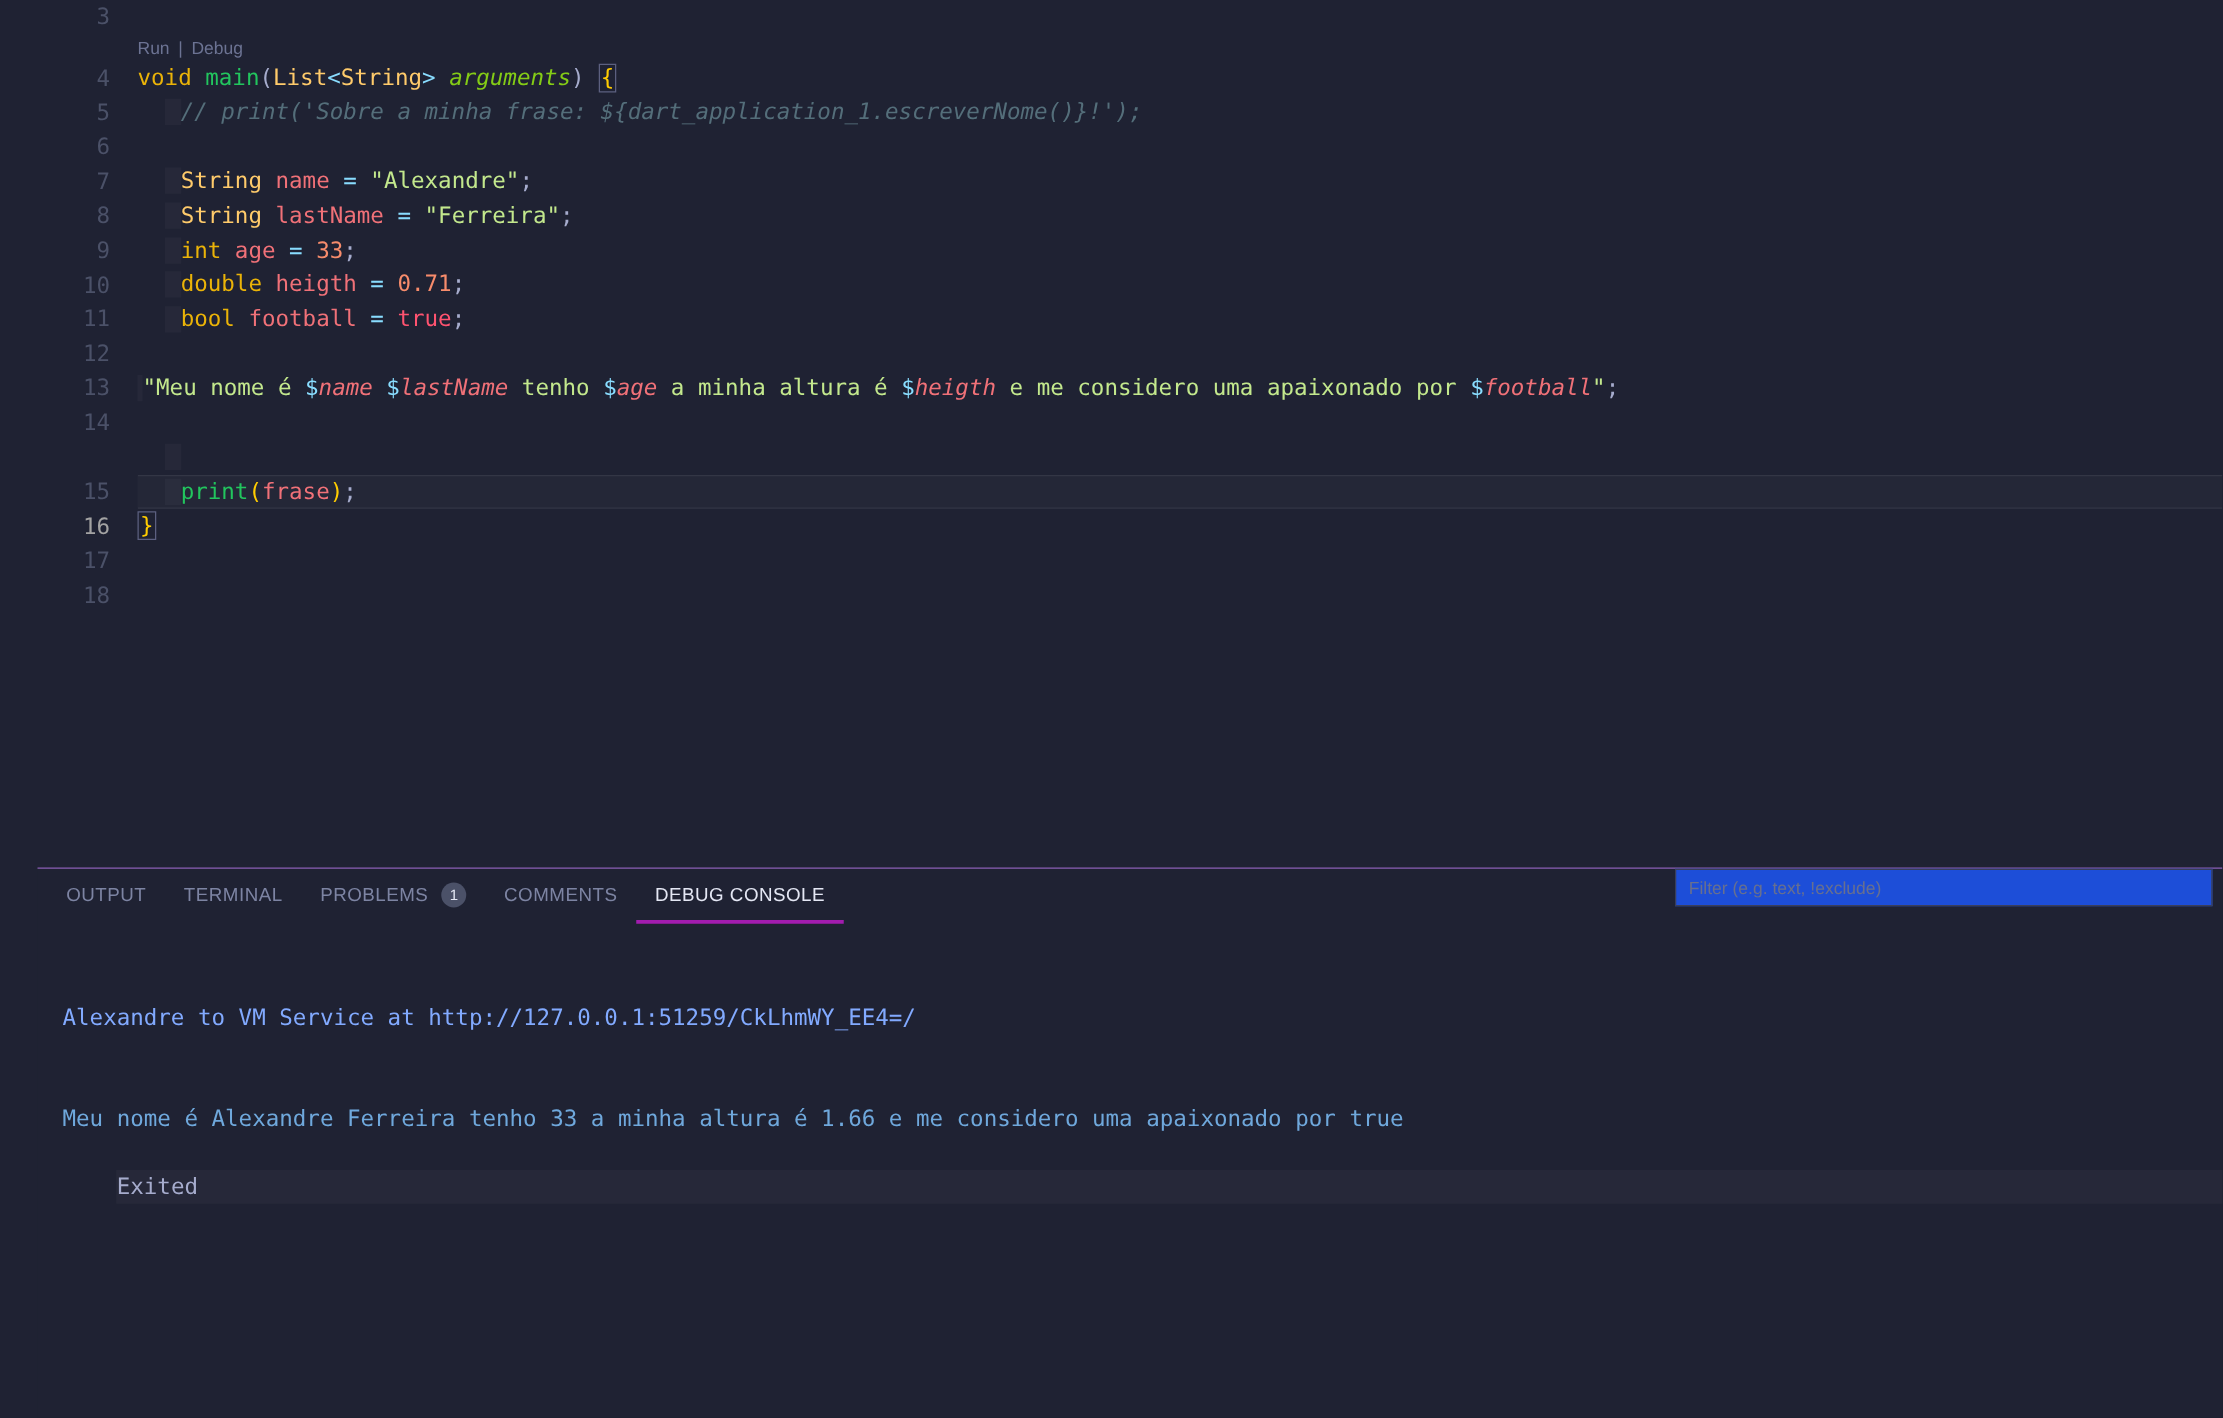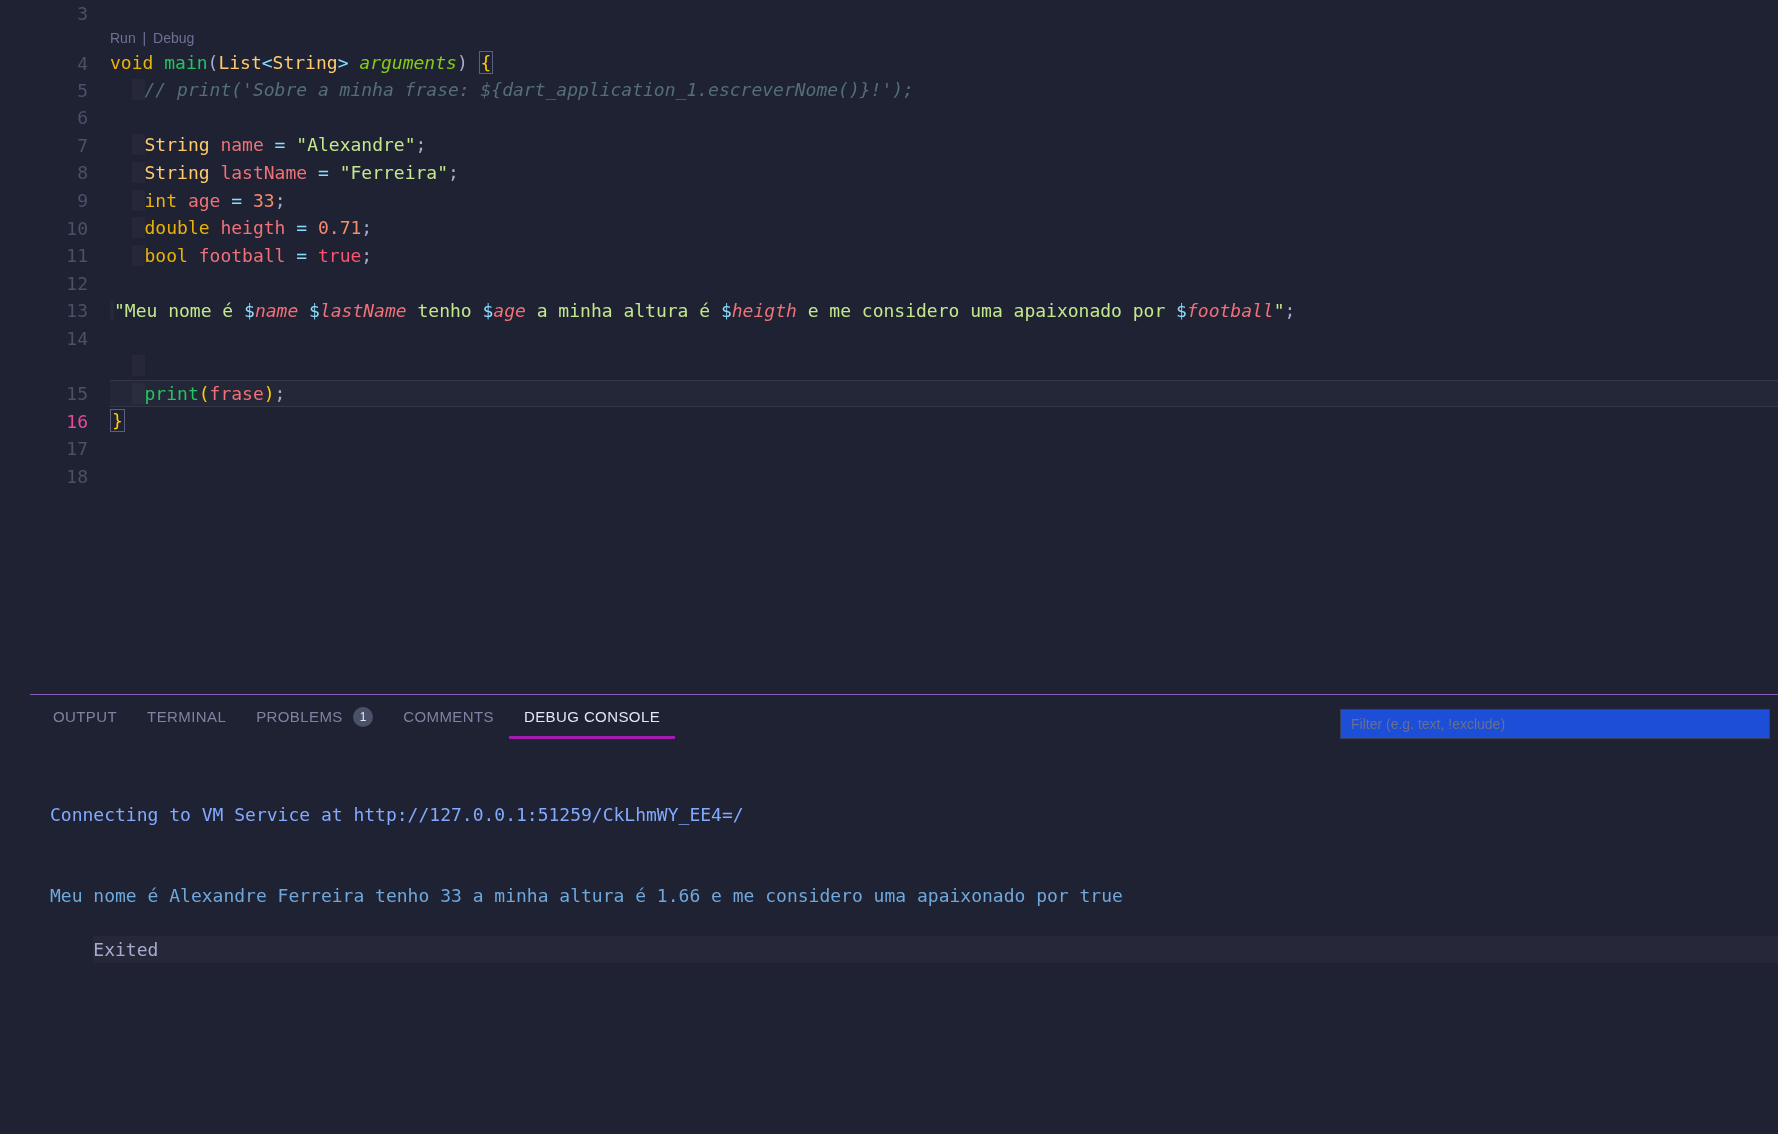--- a/index.html
+++ b/index.html
@@ -25,21 +25,21 @@
     text-align: right;
     color: #4b5168;
     user-select: none;
   }
   .gutter .ln {
     height: 27.6px;
     line-height: 27.6px;
     padding-right: 22px;
     font-size: 18px;
   }
-  .gutter .ln.active { color: #ec4899; padding-left: 35px; }
+  .gutter .ln.active { color: #a3a3a3; padding-left: 35px; }
   .code {
     flex: 1;
     position: relative;
     padding-top: 0;
   }
   .codelens {
     position: absolute;
     top: 22px;
     left: 22px;
     font-family: -apple-system, BlinkMacSystemFont, 'Segoe UI', sans-serif;
@@ -82,21 +82,21 @@
   
   .panel {
     position: absolute;
     left: 30px; right: 0; bottom: 0;
     top: 694px;
     border-top: 1px solid #8b5fb5;
     background: #1f2233;
   }
   .tabbar {
     display: flex;
-    align-items: flex-end;
+    align-items: flex-start;
     height: 44px;
     padding: 0 8px;
     font-family: -apple-system, BlinkMacSystemFont, 'Segoe UI', sans-serif;
     font-size: 15px;
   }
   .tab {
     color: #7d84a3;
     padding: 0 15px;
     height: 44px;
     line-height: 44px;
@@ -221,17 +221,17 @@
       <span>PROBLEMS</span>
       <span class="badge">1</span>
     </div>
     <div class="tab">COMMENTS</div>
     <div class="tab active">DEBUG CONSOLE</div>
     <div class="filter">
       <input type="text" placeholder="Filter (e.g. text, !exclude)" style="">
     </div>
   </div>
   <div class="console">
-    <div class="c-info">Connecting to VM Service at http://127.0.0.1:51259/CkLhmWY_EE4=/</div>
+    <div class="c-info">Alexandre to VM Service at http://127.0.0.1:51259/CkLhmWY_EE4=/</div>
     <div class="c-out">Meu nome é Alexandre Ferreira tenho 33 a minha altura é 1.66 e me considero uma apaixonado por true</div>
     <div class="c-exit">Exited</div>
   </div>
 </div>
 
 </body></html>

